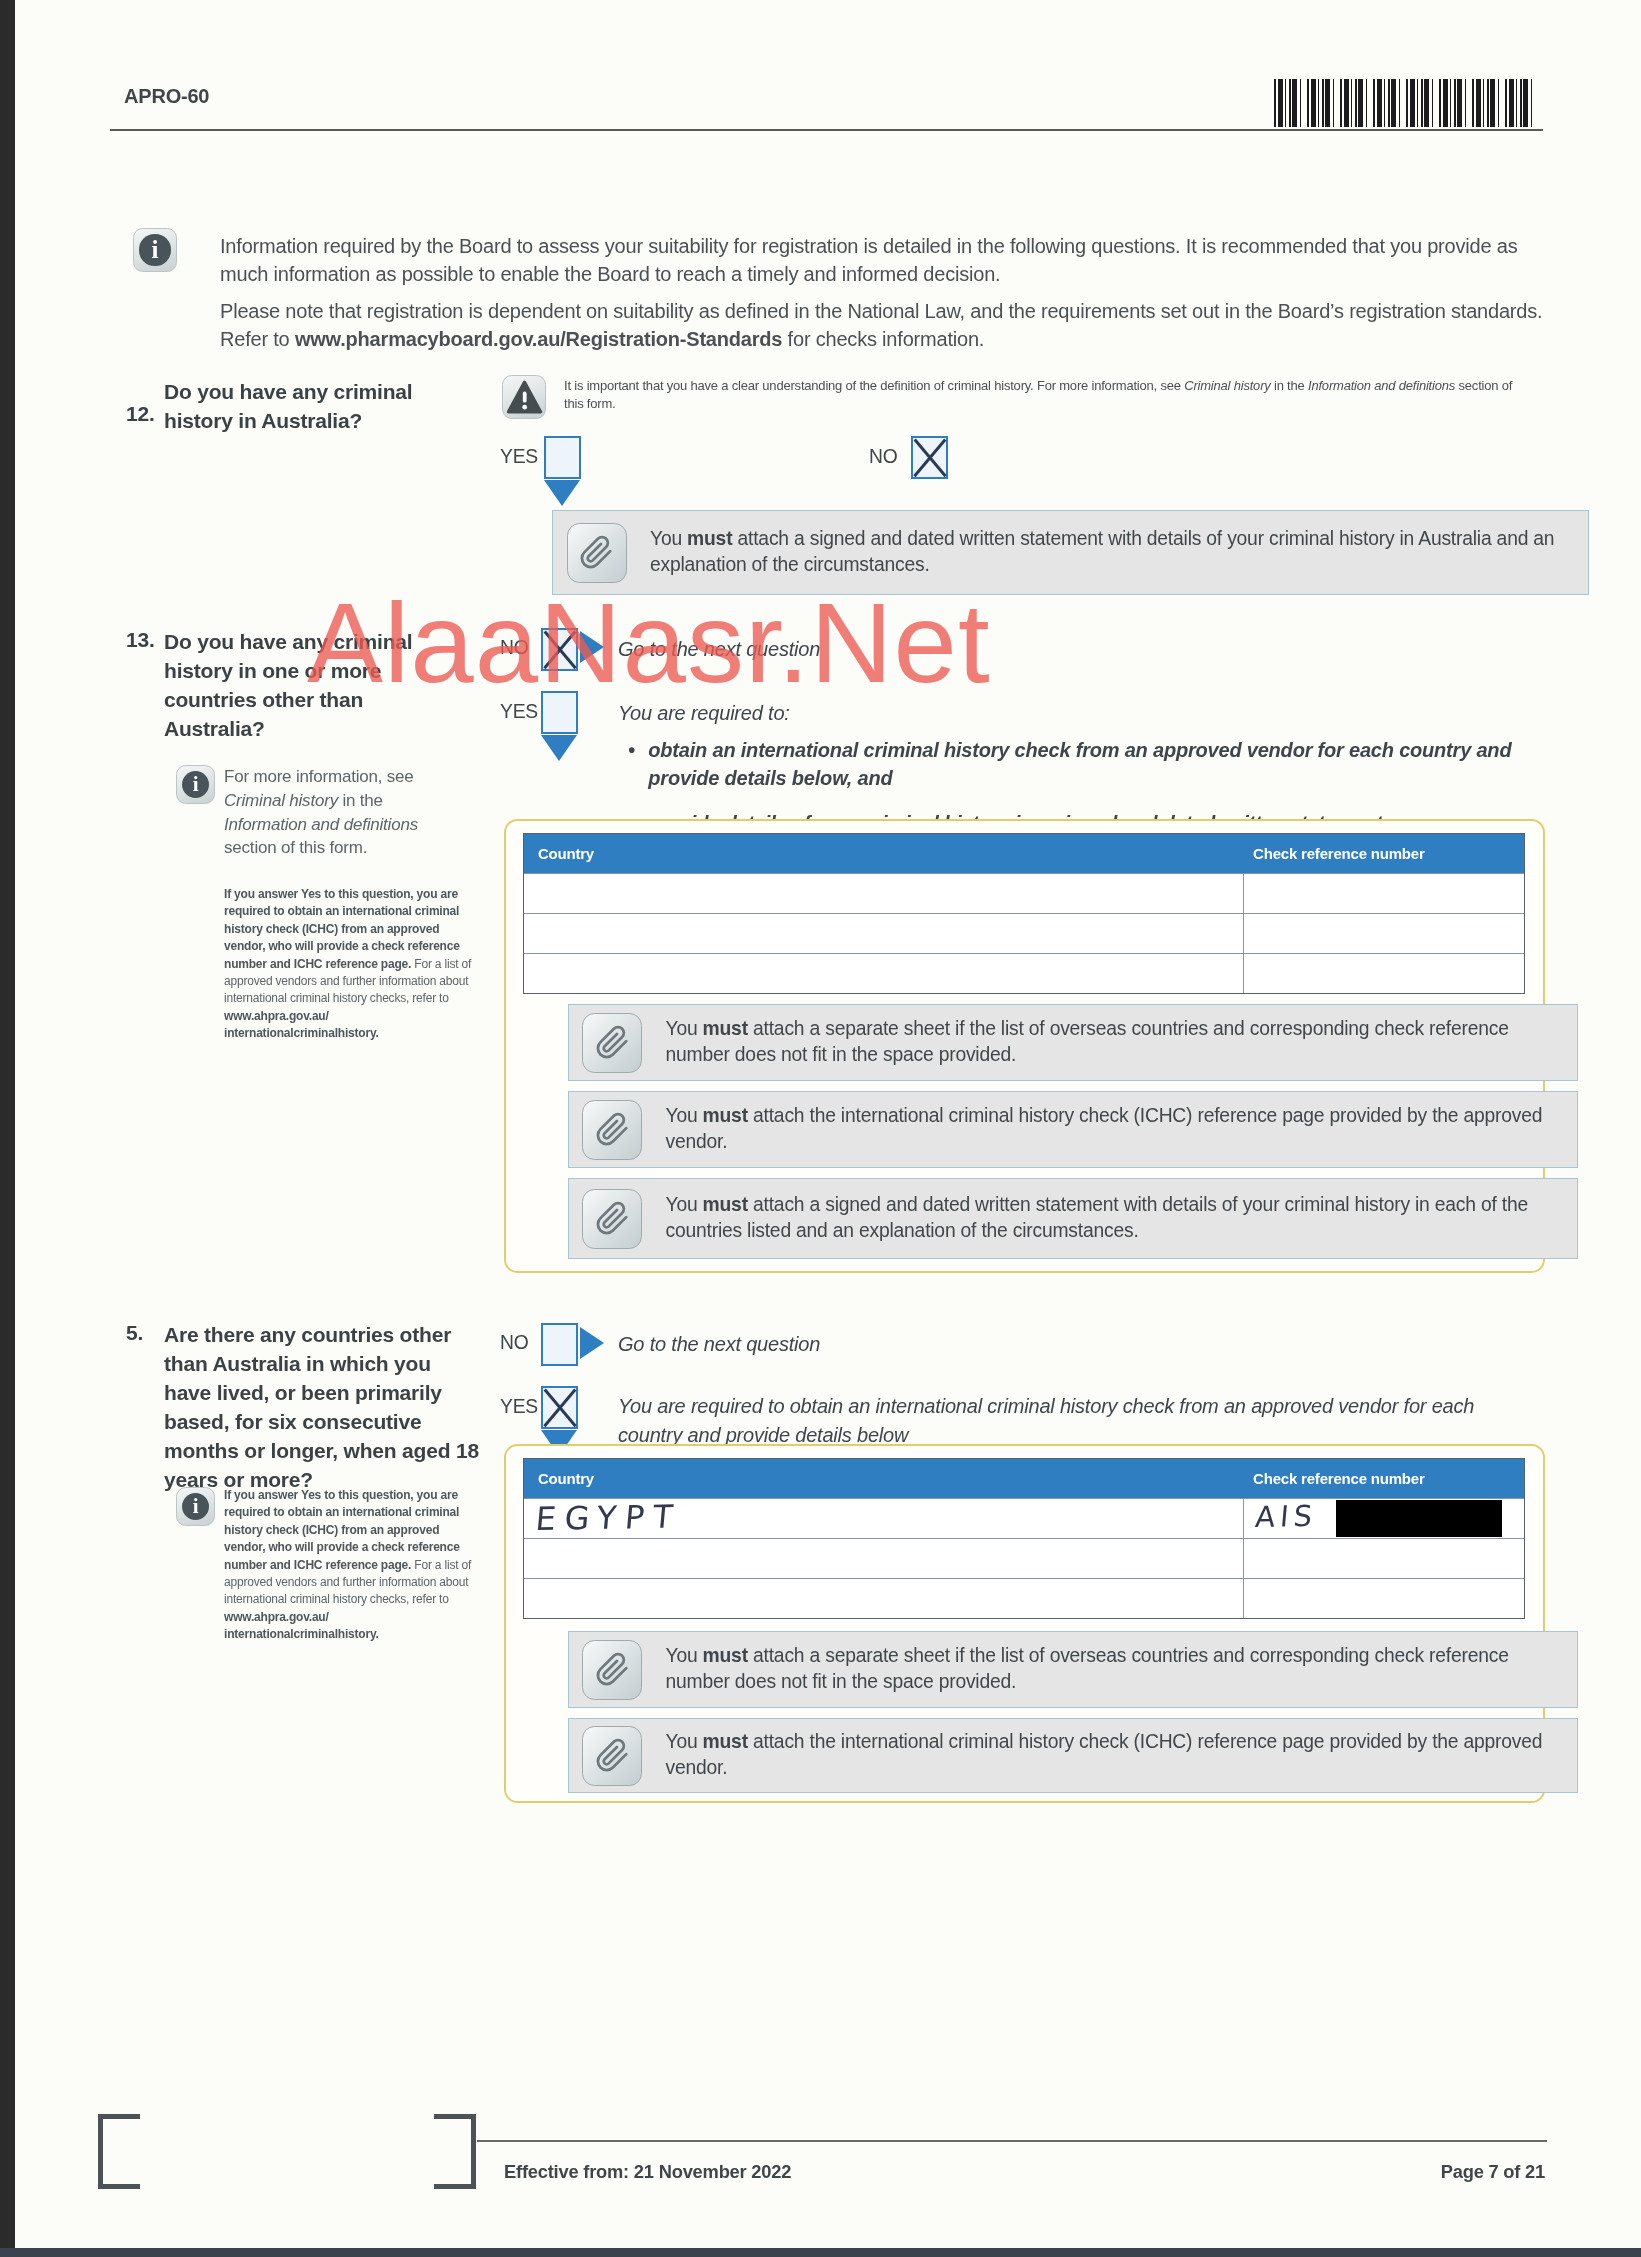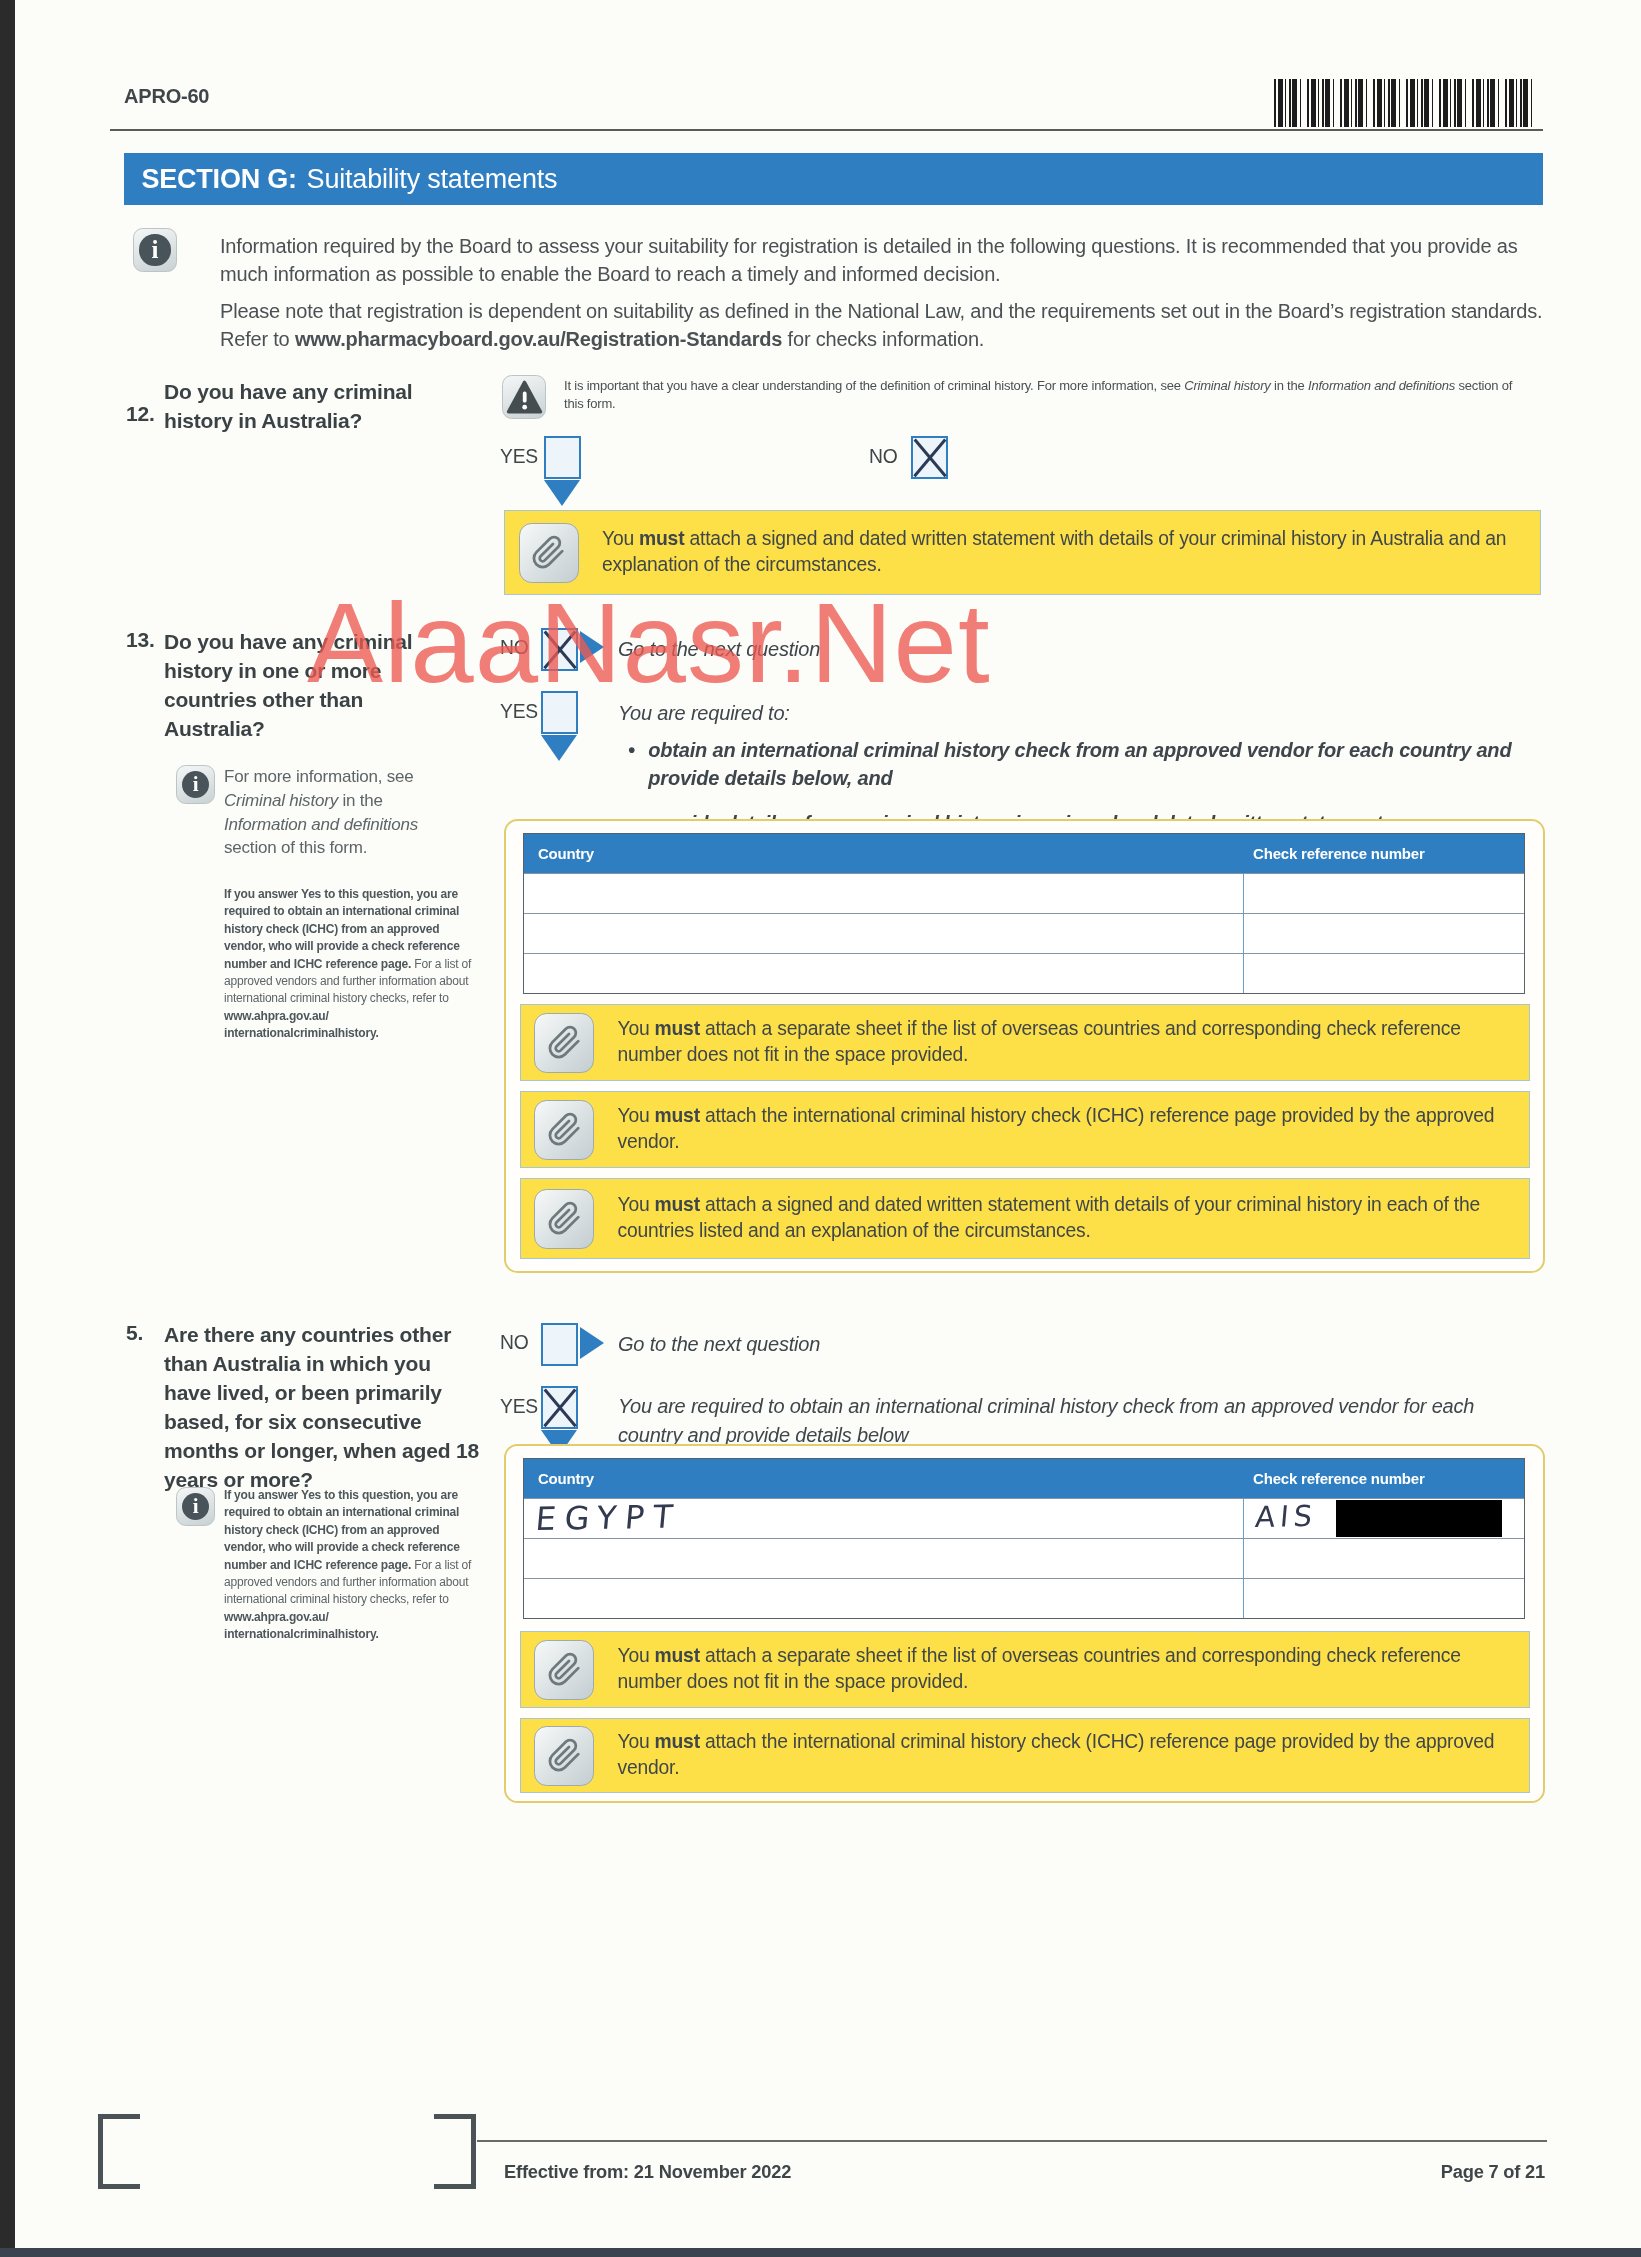--- a/index.html
+++ b/index.html
@@ -47,21 +47,21 @@
   .cb.checked::after{transform:translate(-50%,-50%) rotate(-50deg);}
   .cb-label{position:absolute;font-size:19.3px;color:#3f4649;font-weight:400;}
   .arrow-down{position:absolute;width:0;height:0;border-left:18.3px solid transparent;border-right:18.3px solid transparent;border-top:26px solid #2e7ec1;}
   .arrow-right{position:absolute;width:0;height:0;border-top:16.4px solid transparent;border-bottom:16.4px solid transparent;border-left:24px solid #2e7ec1;}
   .bil{position:absolute;font-size:20px;font-weight:normal;font-style:italic;color:#3e464b;line-height:1.45;}
   .bullets{position:absolute;font-size:20px;font-weight:bold;font-style:italic;color:#3e464b;line-height:1.4;}
   .bullet-row{display:flex;margin-bottom:17.4px;}
   .bullet-row .dot{margin-right:13.5px;}
 
   
-  .note{position:absolute;background:#fde047;border:1.9px solid #a5c6d2;box-sizing:border-box;}
+  .note{position:absolute;background:#e5e5e5;border:1.9px solid #a5c6d2;box-sizing:border-box;margin-left:48px;}
   .note .ntext{position:absolute;left:97px;right:15.4px;top:50%;transform:translateY(-50%);
     font-size:19.3px;color:#40474a;line-height:1.38;}
 
   
   .ycontainer{position:absolute;border:2.9px solid #e2cd6c;border-radius:13.5px;background:#fffefa;box-sizing:border-box;}
   .ftable{position:absolute;border:1.9px solid #55626c;box-sizing:border-box;background:#fff;}
   .ftable-head{display:flex;height:39px;background:#2e7ec1;}
   .th{color:#fff;font-weight:bold;font-size:15px;display:flex;align-items:center;}
   .c1{width:719px;box-sizing:border-box;padding-left:13.5px;}
   .c2{flex:1;box-sizing:border-box;padding-left:9.7px;}
@@ -91,24 +91,20 @@
 </head>
 <body>
 
 <div class="page">
   <div class="scan-left"></div>
   <div class="scan-bottom"></div>
 
   <div class="form-code">APRO-60</div>
   <div class="barcode"></div>
   <div class="rule-top"></div>
-  <div class="section-bar">
-    <span class="lbl">SECTION G:</span>
-    <span>Suitability statements</span>
-  </div>
 
   <div class="sq-icon" style="left:133px;top:228px;width:44px;height:44px;">
     <div class="info-dot" style="font-size:25px;">
         <span>i</span>
       </div>
   </div>
   <div class="body-text" style="position:absolute;left:220px;top:232px;width:1325px;font-size:20px;">Information required by the Board to assess your suitability for registration is detailed in the following questions. It is recommended that you provide as much information as possible to enable the Board to reach a timely and informed decision.</div>
   <div class="body-text" style="position:absolute;left:220px;top:297px;width:1325px;font-size:20px;">
     <span>Please note that registration is dependent on suitability as defined in the National Law, and the requirements set out in the Board’s registration standards. Refer to </span><b class="bd">www.pharmacyboard.gov.au/Registration-Standards</b><span> for checks information.</span>
   </div>

